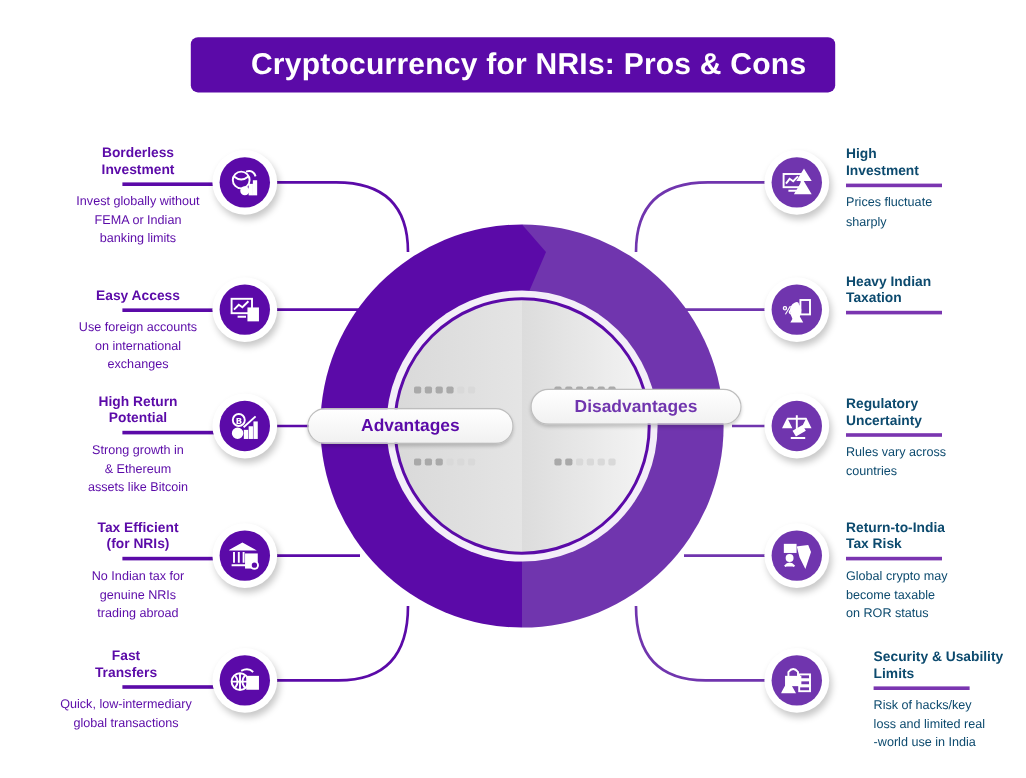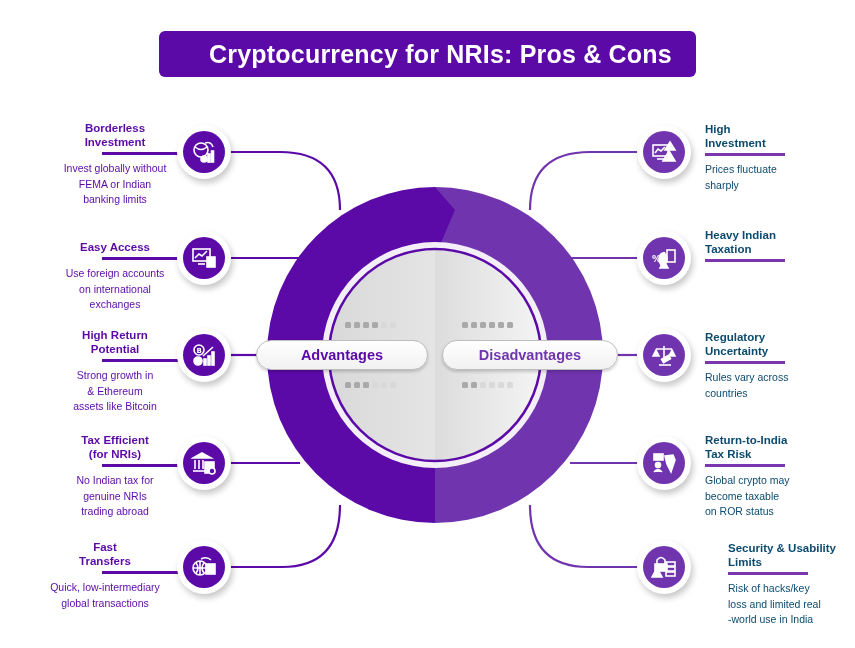--- a/index.html
+++ b/index.html
@@ -131,21 +131,21 @@
     <i></i>
     <i class="f"></i>
     <i class="f"></i>
     <i class="f"></i>
     <i class="f"></i>
   </div>
 
 <div class="pill" style="left:256px;top:340px;width:172px;color:#5b0aa8;">
   <span>Advantages</span>
 </div>
-<div class="pill" style="left:442px;top:340px;width:176px;color:#7035ae;">
+<div class="pill" style="left:442px;top:324px;width:176px;color:#7035ae;">
   <span>Disadvantages</span>
 </div>
 
 <div class="item left" style="left:40px;top:121px;width:150px;">
   <div class="head">
       <div>Borderless</div>
       <div>Investment</div>
     </div>
   <div class="rule" style="margin-left:62px;"></div>
   <div class="desc">

